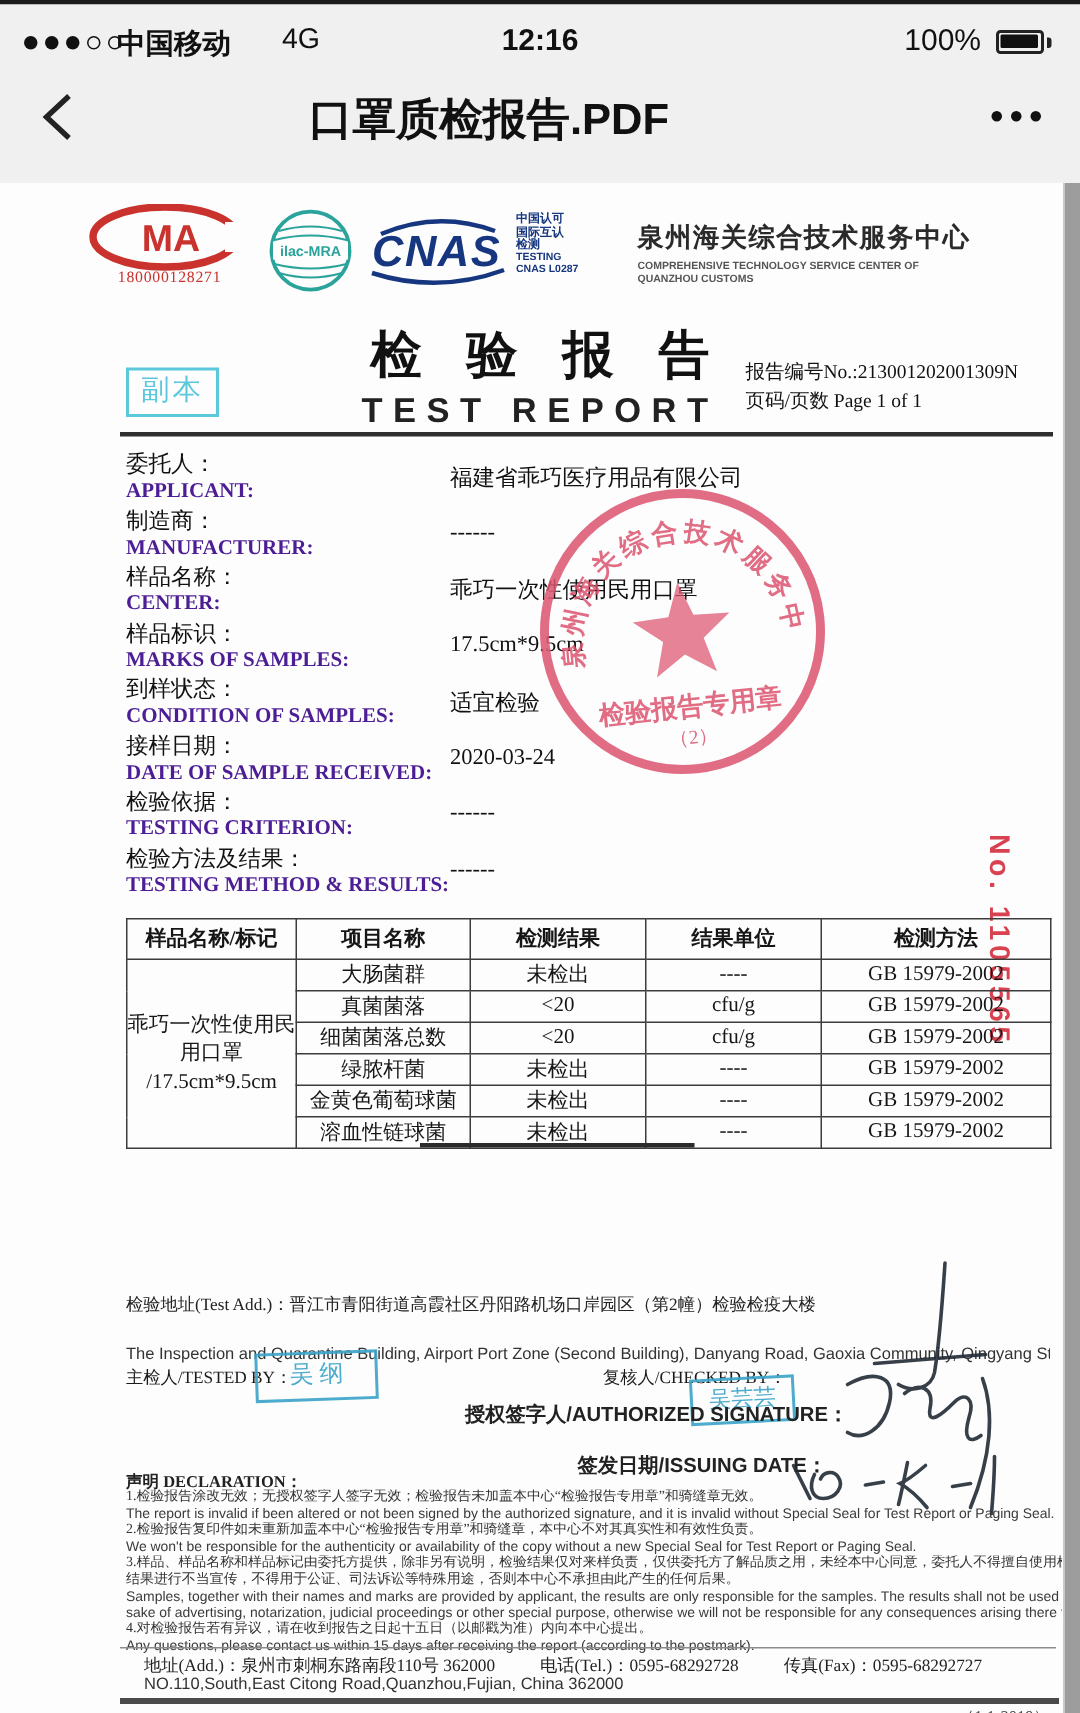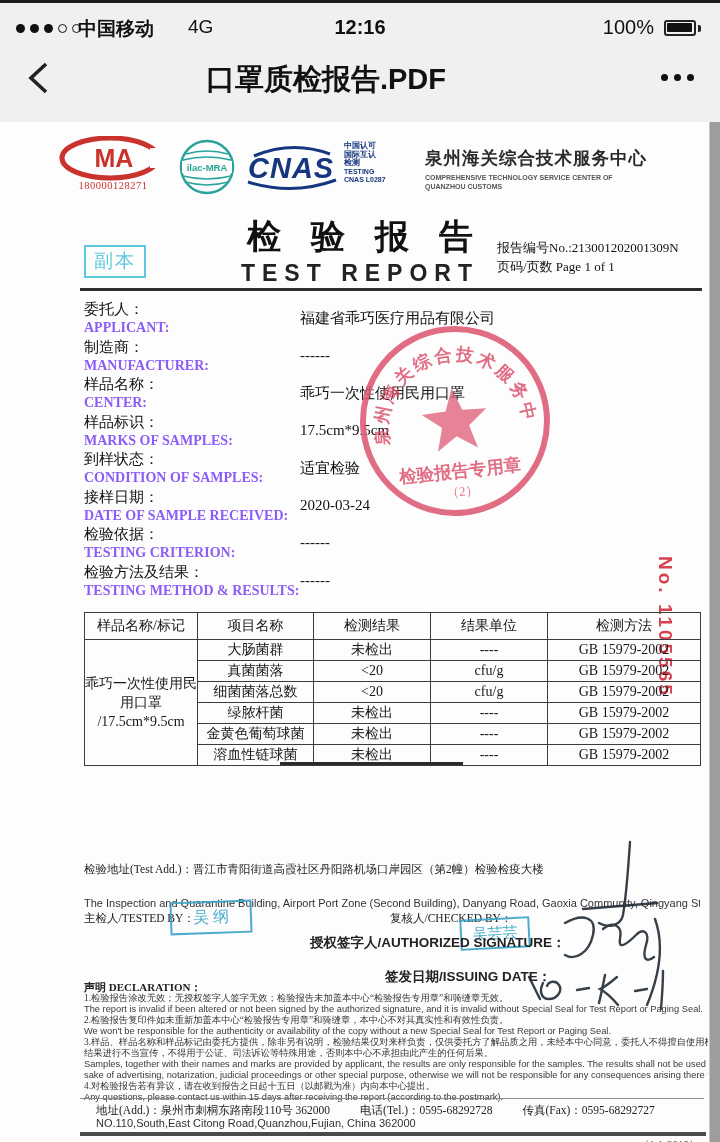--- a/index.html
+++ b/index.html
@@ -57,34 +57,34 @@
                 letter-spacing:30px;text-indent:30px;color:#111;}
   .doc-title-en{left:0;top:138px;width:720px;text-align:center;font-size:23px;font-weight:600;
                 letter-spacing:7px;color:#222;font-family:"Liberation Sans","DejaVu Sans",sans-serif;}
   .report-no{left:497px;top:116px;width:215px;font-size:13px;line-height:19px;color:#111;}
   .rule-thick{left:80px;top:166px;width:622px;height:3px;background:#2e2e2e;}
 
   
   .fields{left:84px;top:178px;width:616px;}
   .field{position:relative;height:37.5px;}
   .f-cn{font-size:15px;color:#111;}
-  .f-en{font-size:14px;font-weight:700;color:#8b5cf6;margin-top:1px;}
+  .f-en{font-size:14px;font-weight:700;color:#4c1d95;margin-top:1px;}
   .f-val{position:absolute;left:216px;top:9px;font-size:15px;color:#111;}
 
   
   .stamp{left:356px;top:200px;width:198px;height:198px;opacity:.85;transform:rotate(-6deg);}
   
   .side-no{left:676px;top:434px;font-size:19px;font-weight:600;color:#d8414f;letter-spacing:3px;
            transform:rotate(90deg);transform-origin:left top;white-space:nowrap;
            font-family:"Liberation Sans","DejaVu Sans",sans-serif;}
 
   
   .rtable{left:84px;top:490px;width:616px;border-collapse:collapse;table-layout:fixed;}
   .rtable th,.rtable td{border:1px solid #3c3c3c;font-size:14px;text-align:center;padding:0;color:#161616;}
-  .rtable th{height:26px;font-weight:400;}
+  .rtable th{height:26px;font-weight:700;}
   .rtable td{height:20px;}
   .sample-cell{font-size:14px;line-height:19px;}
   .fold-line{left:280px;top:640px;width:183px;height:2.5px;background:#2b2b2b;}
 
   
   .ft{left:84px;width:622px;color:#222;}
   .ft-cn{font-size:11.5px;}
   .ft-en{font-size:11px;font-family:"Liberation Sans","DejaVu Sans",sans-serif;color:#333;}
   .ft-row{display:flex;gap:34px;}
   .bystamp{border:2px solid #3aa4c8;color:#3aa4c8;font-size:16px;text-align:center;opacity:.9;}
@@ -317,21 +317,21 @@
       </tr>
     </tbody>
       </table>
     <div class="abs fold-line"></div>
 
     <div class="abs ft ft-cn" style="top:740px;">检验地址(Test Add.)：晋江市青阳街道高霞社区丹阳路机场口岸园区（第2幢）检验检疫大楼</div>
     <div class="abs ft ft-en" style="top:775px;white-space:nowrap;overflow:hidden;width:616px;">The Inspection and Quarantine Building, Airport Port Zone (Second Building), Danyang Road, Gaoxia Community, Qingyang Street, Jinjiang City</div>
 
     <div class="abs ft-cn" style="left:84px;top:789px;font-size:11.5px;">主检人/TESTED BY：</div>
     <div class="abs bystamp" style="left:170px;top:779px;width:78px;height:29px;line-height:28px;transform:rotate(-2deg);">吴 纲</div>
-    <div class="abs ft-cn" style="left:390px;top:789px;font-size:11.5px;">复核人/CHECKED BY：</div>
+    <div class="abs ft-cn" style="left:402px;top:789px;font-size:11.5px;">复核人/CHECKED BY：</div>
     <div class="abs bystamp" style="left:460px;top:796px;width:66px;height:27px;line-height:26px;font-size:15px;transform:rotate(-3deg);">吴芸芸</div>
 
     <div class="abs auth-label" style="left:310px;top:812px;">授权签字人/AUTHORIZED SIGNATURE：</div>
     <div class="abs date-label" style="left:385px;top:846px;">签发日期/ISSUING DATE：</div>
 
     <div class="abs" style="left:525px;top:715px;width:195px;height:175px;">
       <svg width="195" height="175" viewBox="0 0 195 175">
         <g fill="none" stroke="#222b36" stroke-width="2.4" stroke-linecap="round" opacity="0.9">
           <path d="M105 5 C 103 35 101 60 98 78 C 96 88 84 92 74 86"></path>
           <path d="M58 72 L 132 66"></path>

